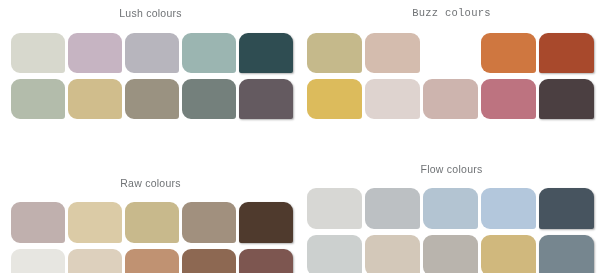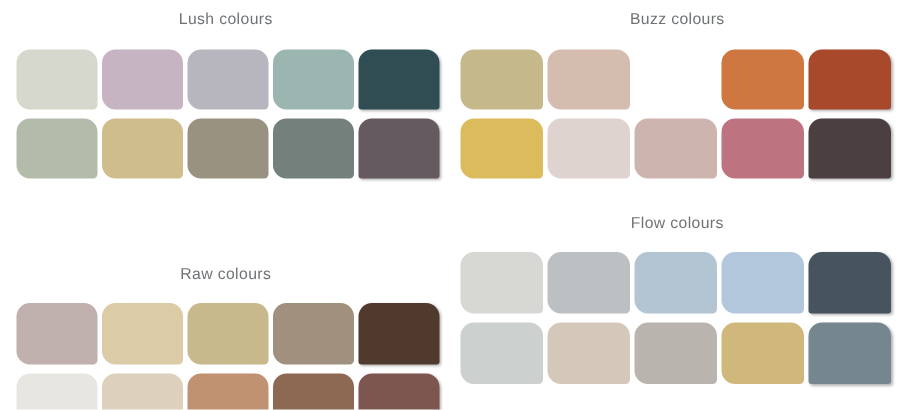--- a/index.html
+++ b/index.html
@@ -104,21 +104,21 @@
           <div class="swatch" title="#b3bcab" style="background: rgb(179, 188, 171);"></div>
           <div class="swatch" title="#d0bd8c" style="background: rgb(208, 189, 140);"></div>
           <div class="swatch" title="#9a9281" style="background: rgb(154, 146, 129);"></div>
           <div class="swatch" title="#74807c" style="background: rgb(116, 128, 124);"></div>
           <div class="swatch is-accent" title="#645a60" style="background: rgb(100, 90, 96);"></div>
         </div>
     </div>
   </section>
 
   <section class="palette palette--right palette--top">
-    <h2 class="palette-title" style="color: rgb(111, 114, 117);">Buzz colours</h2>
+    <h2 class="palette-title" style="color: rgb(111, 114, 117); font-family: Liberation Mono, monospace;">Buzz colours</h2>
     <div class="swatch-grid">
       <div class="swatch-row">
           <div class="swatch" title="#c5b98b" style="background: rgb(197, 185, 139);"></div>
           <div class="swatch" title="#d4bcae" style="background: rgb(212, 188, 174);"></div>
           <div class="swatch" title="#d8b architecture"></div>
           <div class="swatch" title="#cf7740" style="background: rgb(207, 119, 64);"></div>
           <div class="swatch is-accent" title="#a8492c" style="background: rgb(168, 73, 44);"></div>
         </div>
       <div class="swatch-row">
           <div class="swatch" title="#dcbb5c" style="background: rgb(220, 187, 92);"></div>
@@ -144,21 +144,21 @@
           <div class="swatch" title="#e7e6e1" style="background: rgb(231, 230, 225);"></div>
           <div class="swatch" title="#ddd0bd" style="background: rgb(221, 208, 189);"></div>
           <div class="swatch" title="#c09272" style="background: rgb(192, 146, 114);"></div>
           <div class="swatch" title="#8d6852" style="background: rgb(141, 104, 82);"></div>
           <div class="swatch is-accent" title="#7d5650" style="background: rgb(125, 86, 80);"></div>
         </div>
     </div>
   </section>
 
   <section class="palette palette--right palette--bottom">
-    <h2 class="palette-title" style="color: rgb(111, 114, 117);">Flow colours</h2>
+    <h2 class="palette-title" style="color: rgb(111, 114, 117); margin-top: 20px;">Flow colours</h2>
     <div class="swatch-grid">
       <div class="swatch-row">
           <div class="swatch" title="#d7d7d4" style="background: rgb(215, 215, 212);"></div>
           <div class="swatch" title="#bcc0c3" style="background: rgb(188, 192, 195);"></div>
           <div class="swatch" title="#b3c4d2" style="background: rgb(179, 196, 210);"></div>
           <div class="swatch" title="#b3c7dc" style="background: rgb(179, 199, 220);"></div>
           <div class="swatch is-accent" title="#47545f" style="background: rgb(71, 84, 95);"></div>
         </div>
       <div class="swatch-row">
           <div class="swatch" title="#ccd0cf" style="background: rgb(204, 208, 207);"></div>

